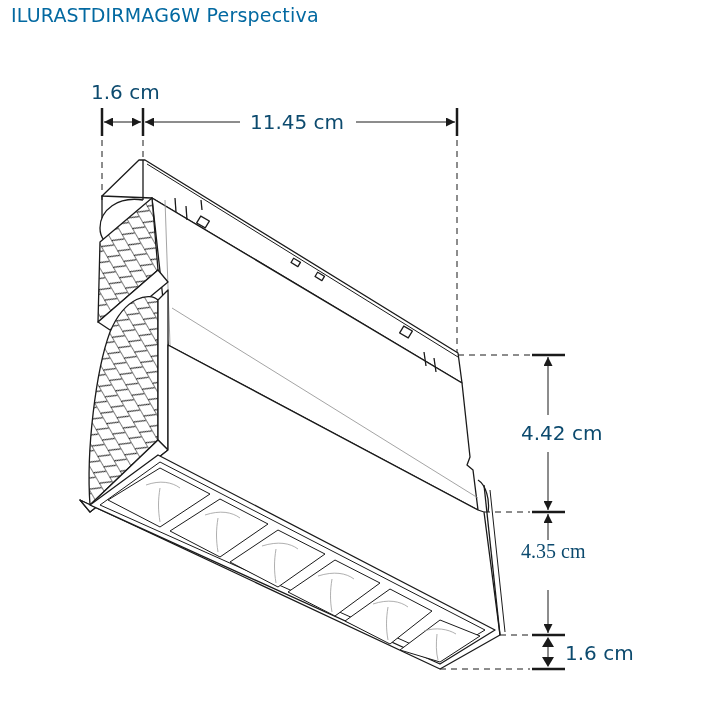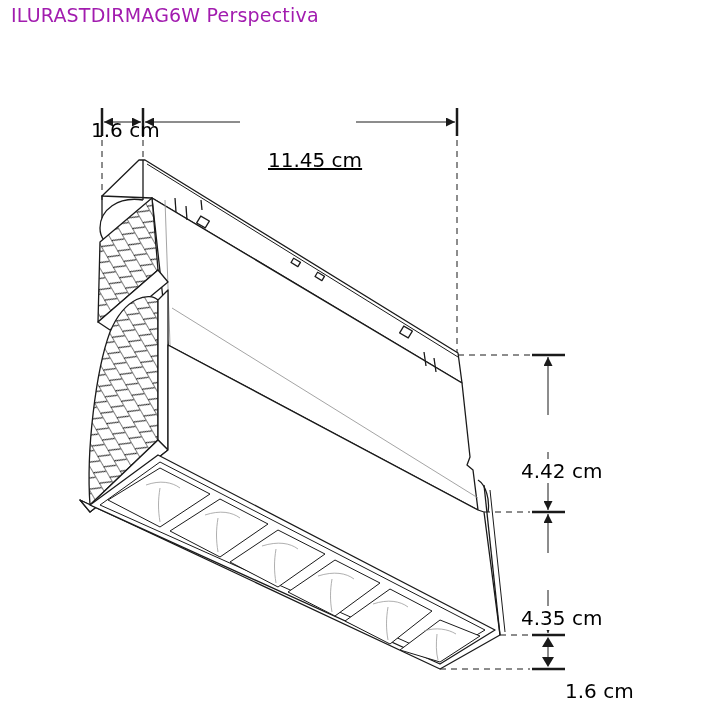--- a/index.html
+++ b/index.html
@@ -1,19 +1,19 @@
 <!DOCTYPE html>
 <html><head>
   <meta charset="utf-8">
   <style>
     html, body { margin: 0; padding: 0; background: #ffffff; }
     body { width: 720px; height: 720px; position: relative; overflow: hidden;
            font-family: "DejaVu Sans", sans-serif; color: #1a1a1a; }
-    .title { position: absolute; left: 11px; top: 4px; font-size: 19px; letter-spacing: 0.2px; color: #a21caf; }
-    .dim { position: absolute; font-size: 20px; color: #000000; white-space: nowrap; background: #fff; margin-top: 38px; }
+    .title { position: absolute; left: 11px; top: 4px; font-size: 19px; letter-spacing: 0.2px; color: #0369a1; }
+    .dim { position: absolute; font-size: 20px; color: #0c4a6e; white-space: nowrap; background: #fff; }
     svg { position: absolute; left: 0; top: 0; }
   </style>
 </head>
 <body>
 
 <div class="title">ILURASTDIRMAG6W Perspectiva</div>
 
 <svg width="720" height="720" viewBox="0 0 720 720">
   <defs>
     <pattern id="mesh" patternUnits="userSpaceOnUse" width="12" height="12" patternTransform="rotate(-30)">
@@ -111,16 +111,16 @@
       <path d="M373,604 C388,599 400,601 408,607 M388,607 C386,619 386,629 388,640"></path>
       <path d="M424,631 C436,627 448,629 456,634 M437,634 C436,644 436,652 438,660"></path>
     </g>
 
     <line x1="484" y1="485" x2="500" y2="635"></line>
     <line x1="490" y1="490" x2="505" y2="632" stroke-width="1"></line>
   </g>
 </svg>
 
 <div class="dim" style="left:91px; top:80px; background:transparent;">1.6 cm</div>
-<div class="dim" style="left:268px; top:110px;text-decoration:underline;">11.45 cm</div>
+<div class="dim" style="left:250px; top:110px;">11.45 cm</div>
 <div class="dim" style="left:521px; top:421px;">4.42 cm</div>
-<div class="dim" style="left:521px; top:568px;">4.35 cm</div>
+<div class="dim" style="left:521px; top:540px;font-family:Liberation Serif, serif;">4.35 cm</div>
 <div class="dim" style="left:565px; top:641px; background:transparent;">1.6 cm</div>
 
 </body></html>

